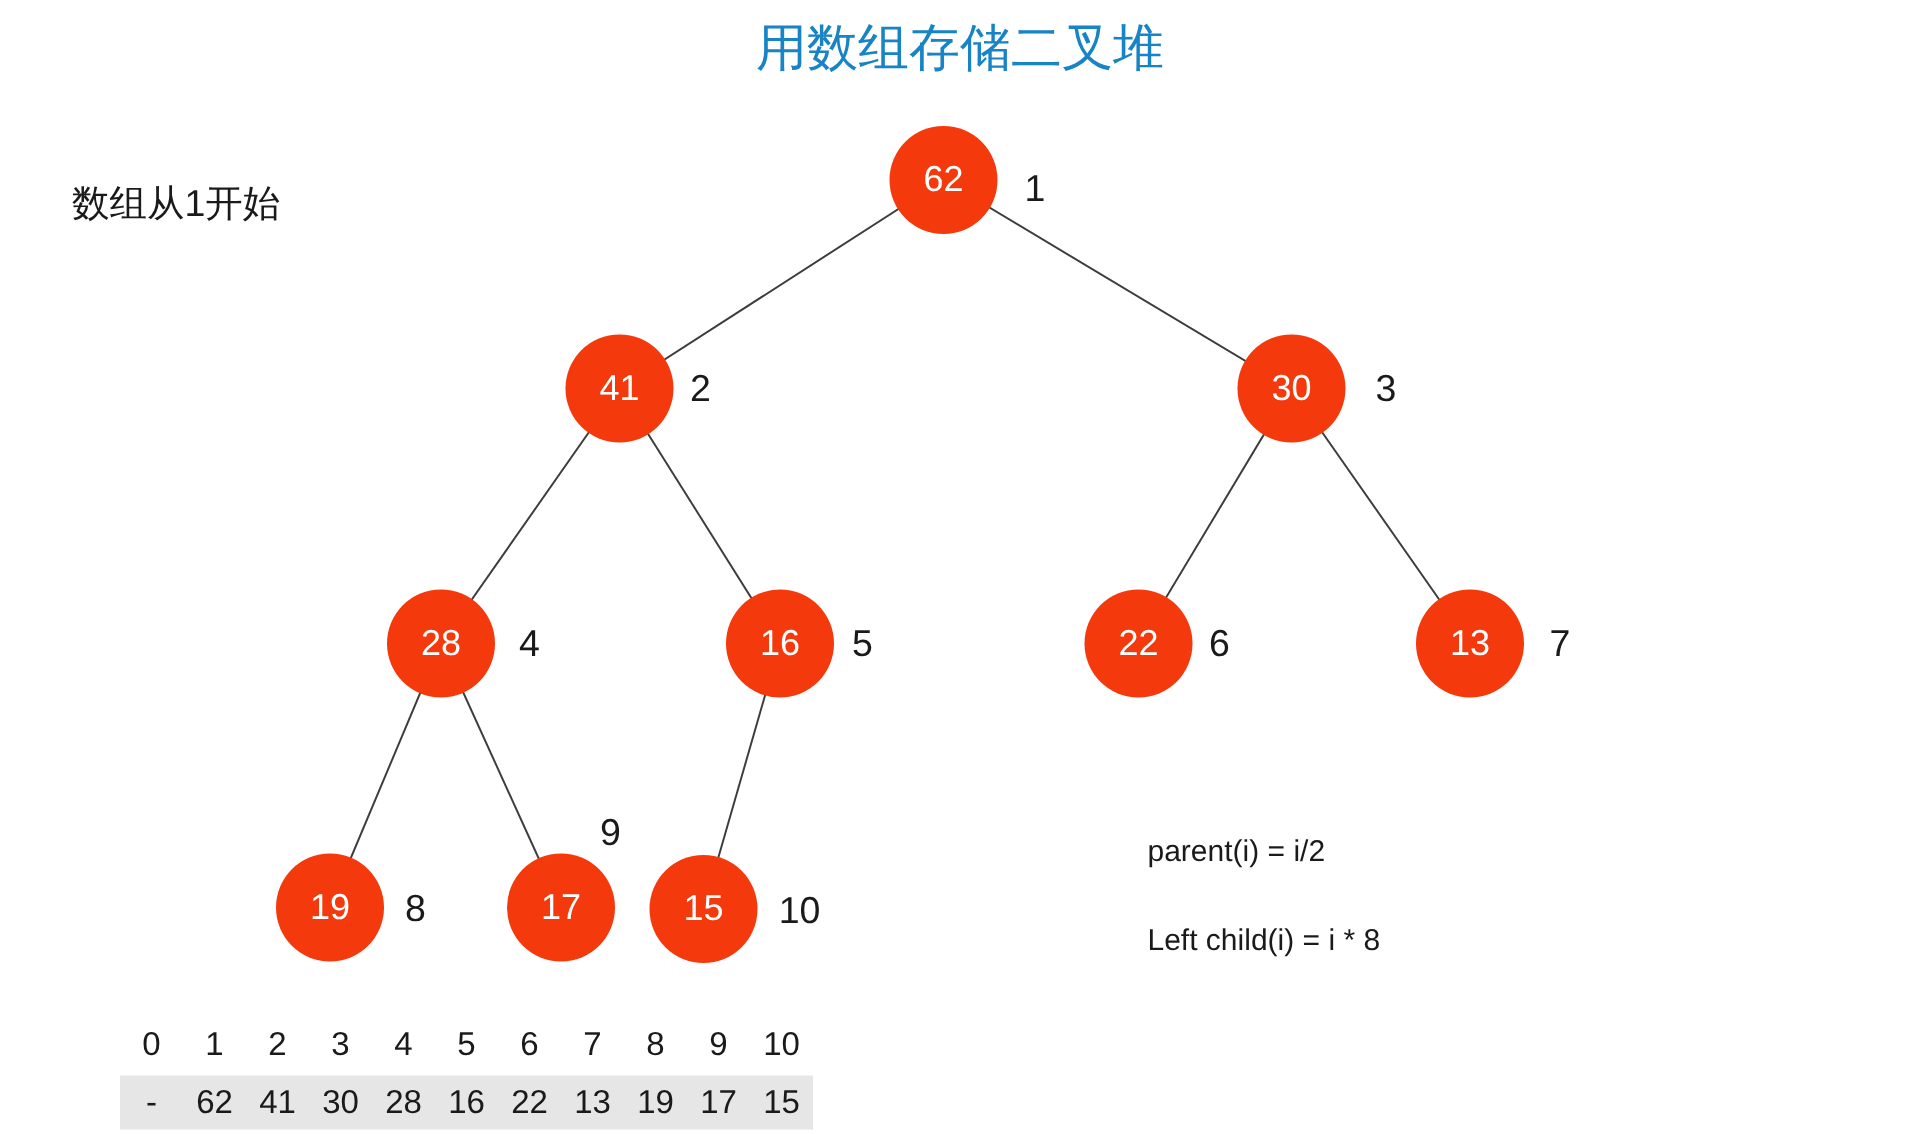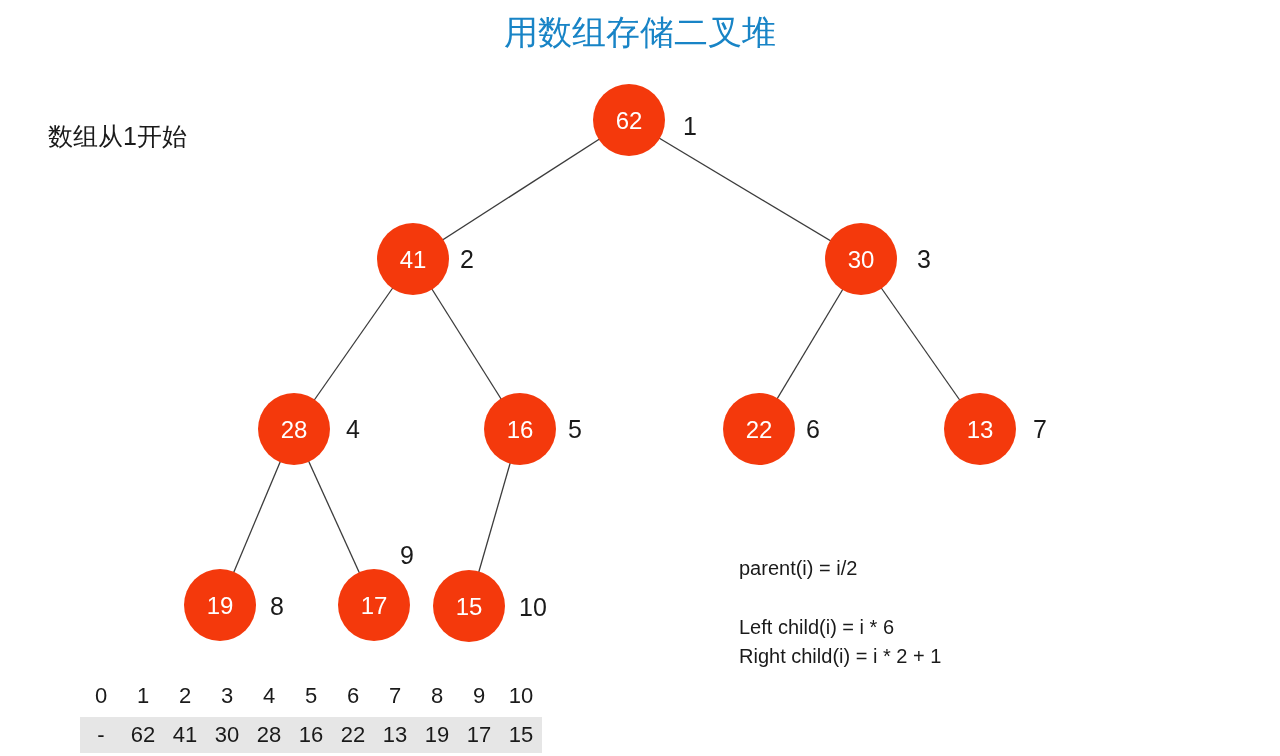--- a/index.html
+++ b/index.html
@@ -34,21 +34,21 @@
   }
   .tree-svg {
     position: absolute;
     left: 0;
     top: 0;
     width: 1280px;
     height: 756px;
   }
   .formulas {
     position: absolute;
-    left: 739px;
+    left: 765px;
     top: 554px;
     font-size: 20px;
   }
   .formula-line {
     line-height: 29px;
     white-space: pre;
   }
   .formula-gap {
     height: 30px;
   }
@@ -119,22 +119,21 @@
     <text x="374" y="605" fill="#FFFFFF" font-size="24" text-anchor="middle" dominant-baseline="central">17</text>
     <text x="407" y="555" fill="#1A1A1A" font-size="25" text-anchor="middle" dominant-baseline="central">9</text>
     <circle cx="469" cy="606" r="36" fill="#F4390C"></circle>
     <text x="469" y="606" fill="#FFFFFF" font-size="24" text-anchor="middle" dominant-baseline="central">15</text>
     <text x="533" y="607" fill="#1A1A1A" font-size="25" text-anchor="middle" dominant-baseline="central">10</text>
   </svg>
 
 <div class="formulas">
   <div class="formula-line">parent(i) = i/2</div>
   <div class="formula-gap"></div>
-  <div class="formula-line">Left child(i) = i * 6</div>
-  <div class="formula-line">Right child(i) = i * 2 + 1</div>
+  <div class="formula-line">Left child(i) = i * 8</div>
 </div>
 
 <div id="array-indices" class="array-row indices">
     <div class="cell">0</div>
     <div class="cell">1</div>
     <div class="cell">2</div>
     <div class="cell">3</div>
     <div class="cell">4</div>
     <div class="cell">5</div>
     <div class="cell">6</div>

